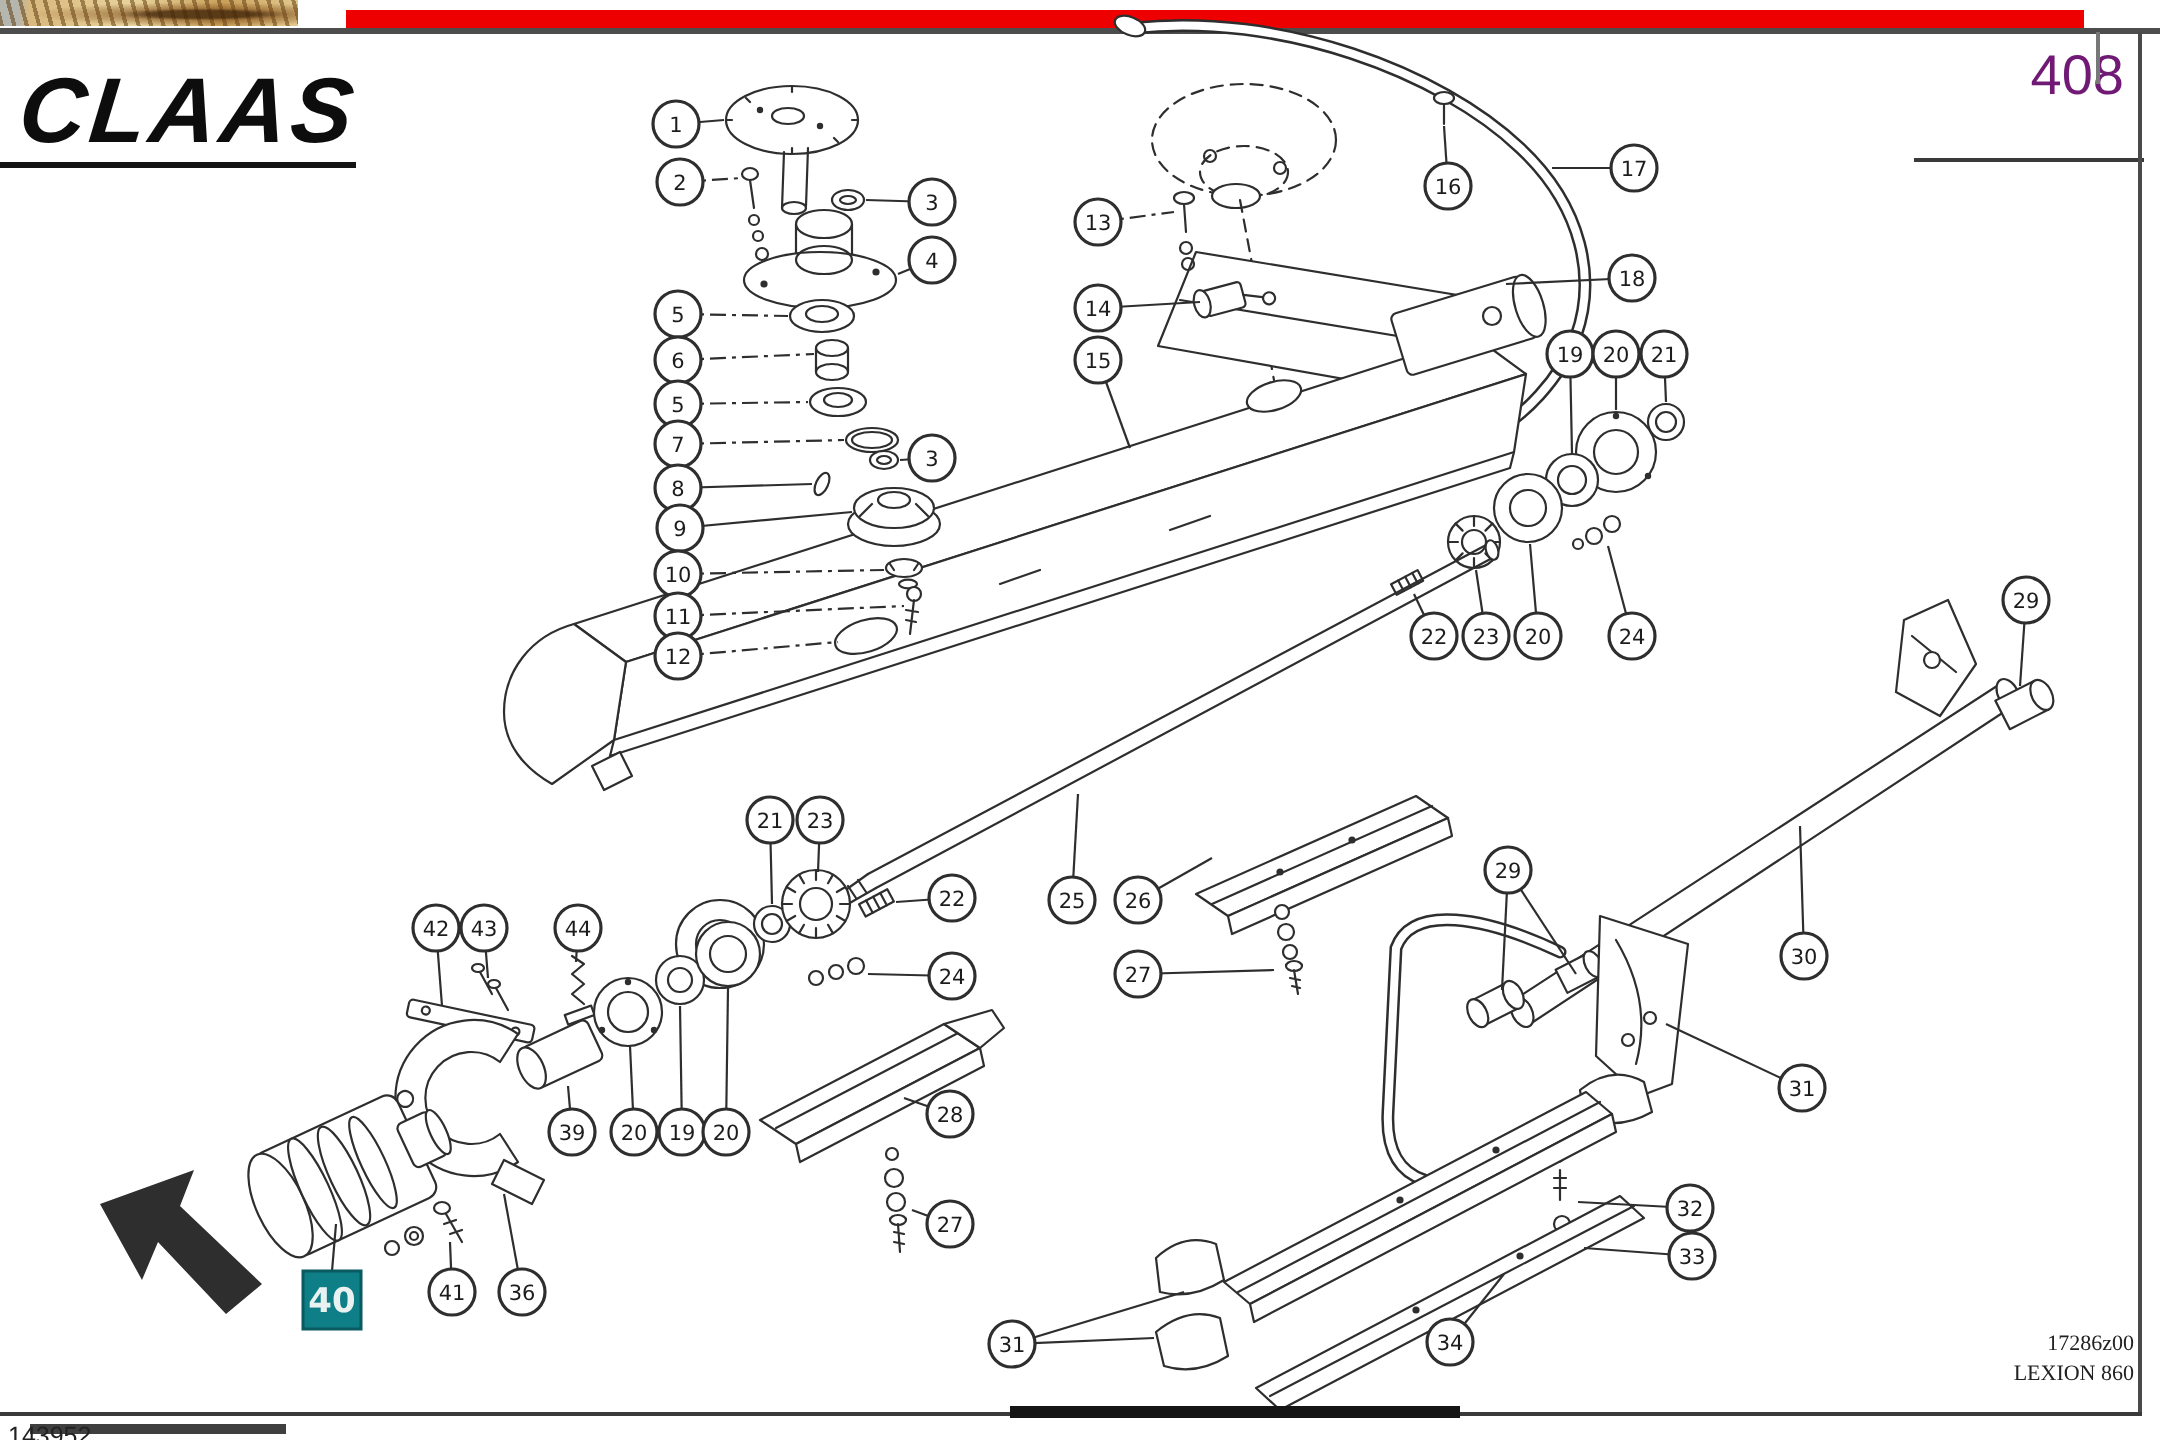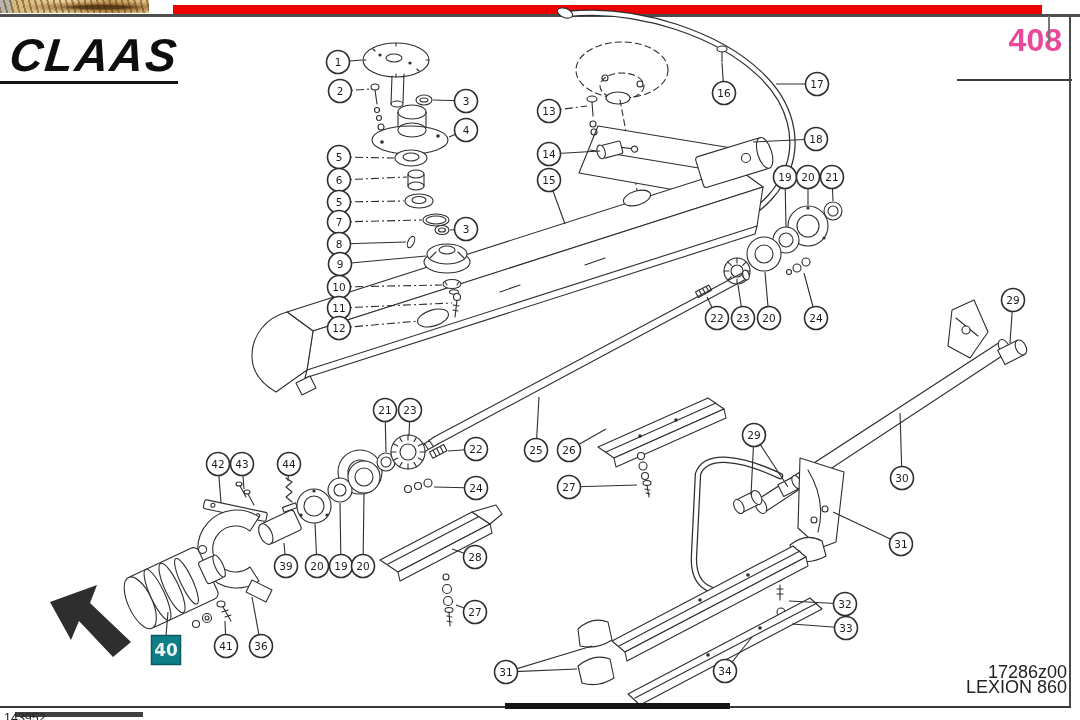--- a/index.html
+++ b/index.html
@@ -10,31 +10,31 @@
      background:
        radial-gradient(ellipse at 68% 55%, rgba(70,40,10,.85) 0 18%, rgba(120,70,20,.5) 30%, transparent 60%),
        repeating-linear-gradient(75deg, rgba(100,65,20,.55) 0 2px, rgba(0,0,0,0) 2px 6px),
        linear-gradient(90deg,#b5b6ae 0 6%, #d9b97e 10%, #e8d39c 45%, #caa05a 75%, #e2c98f 100%);}
   .red-bar{position:absolute;left:173px;top:5px;width:869px;height:9px;}
   .gray-rule{position:absolute;left:0;top:14px;width:1080px;height:2.5px;background:#4d4d4d;}
   
   .logo{position:absolute;left:10px;top:28px;font-size:46px;font-weight:bold;font-style:italic;
         letter-spacing:2px;color:#0d0d0d;transform:skewX(-6deg);}
   .logo-underline{position:absolute;left:0;top:81px;width:178px;height:2.5px;background:#141414;}
-  .page-number{position:absolute;right:18px;top:22px;font-size:32px;font-weight:bold;color:#ec4899;}
+  .page-number{position:absolute;right:18px;top:22px;font-size:28px;font-weight:normal;color:#701a75;}
   .page-number-underline{position:absolute;left:957px;top:79px;width:115px;height:2px;background:#3a3a3a;}
   .pn-cell-line{position:absolute;left:1048px;top:16px;width:1.5px;height:26px;background:#777;}
   
   .right-border{position:absolute;left:1069px;top:16px;width:1.8px;height:692px;background:#4a4a4a;}
   .bottom-border{position:absolute;left:0;top:706px;width:1071px;height:2.2px;background:#3a3a3a;}
   .bottom-smudge-a{position:absolute;left:505px;top:703px;width:225px;height:6px;background:#151515;}
   .bottom-smudge-b{position:absolute;left:15px;top:712px;width:128px;height:5px;background:#3f3f3f;}
   
   .footer-left{position:absolute;left:4px;top:687px;font-size:12.5px;color:#222;margin-top:24px;}
-  .footer-right{position:absolute;right:13px;top:665px;font-size:18px;color:#222;text-align:right;line-height:15px;}
+  .footer-right{position:absolute;right:13px;top:665px;font-size:11px;color:#222;text-align:right;line-height:15px;font-family:Liberation Serif, serif;}
   
   svg.diagram{position:absolute;left:0;top:0;}
   .ln{fill:none;stroke:#2e2e2e;stroke-width:1.1;stroke-linecap:round;stroke-linejoin:round;}
   .fw{fill:#ffffff;stroke:#2e2e2e;stroke-width:1.1;stroke-linejoin:round;}
   .fd{fill:#2e2e2e;stroke:none;}
   .dash{stroke-dasharray:6 4;}
   .tube-o{fill:none;stroke:#2e2e2e;stroke-width:6.5;stroke-linecap:round;}
   .tube-i{fill:none;stroke:#ffffff;stroke-width:4;stroke-linecap:round;}
 </style>
 </head>

